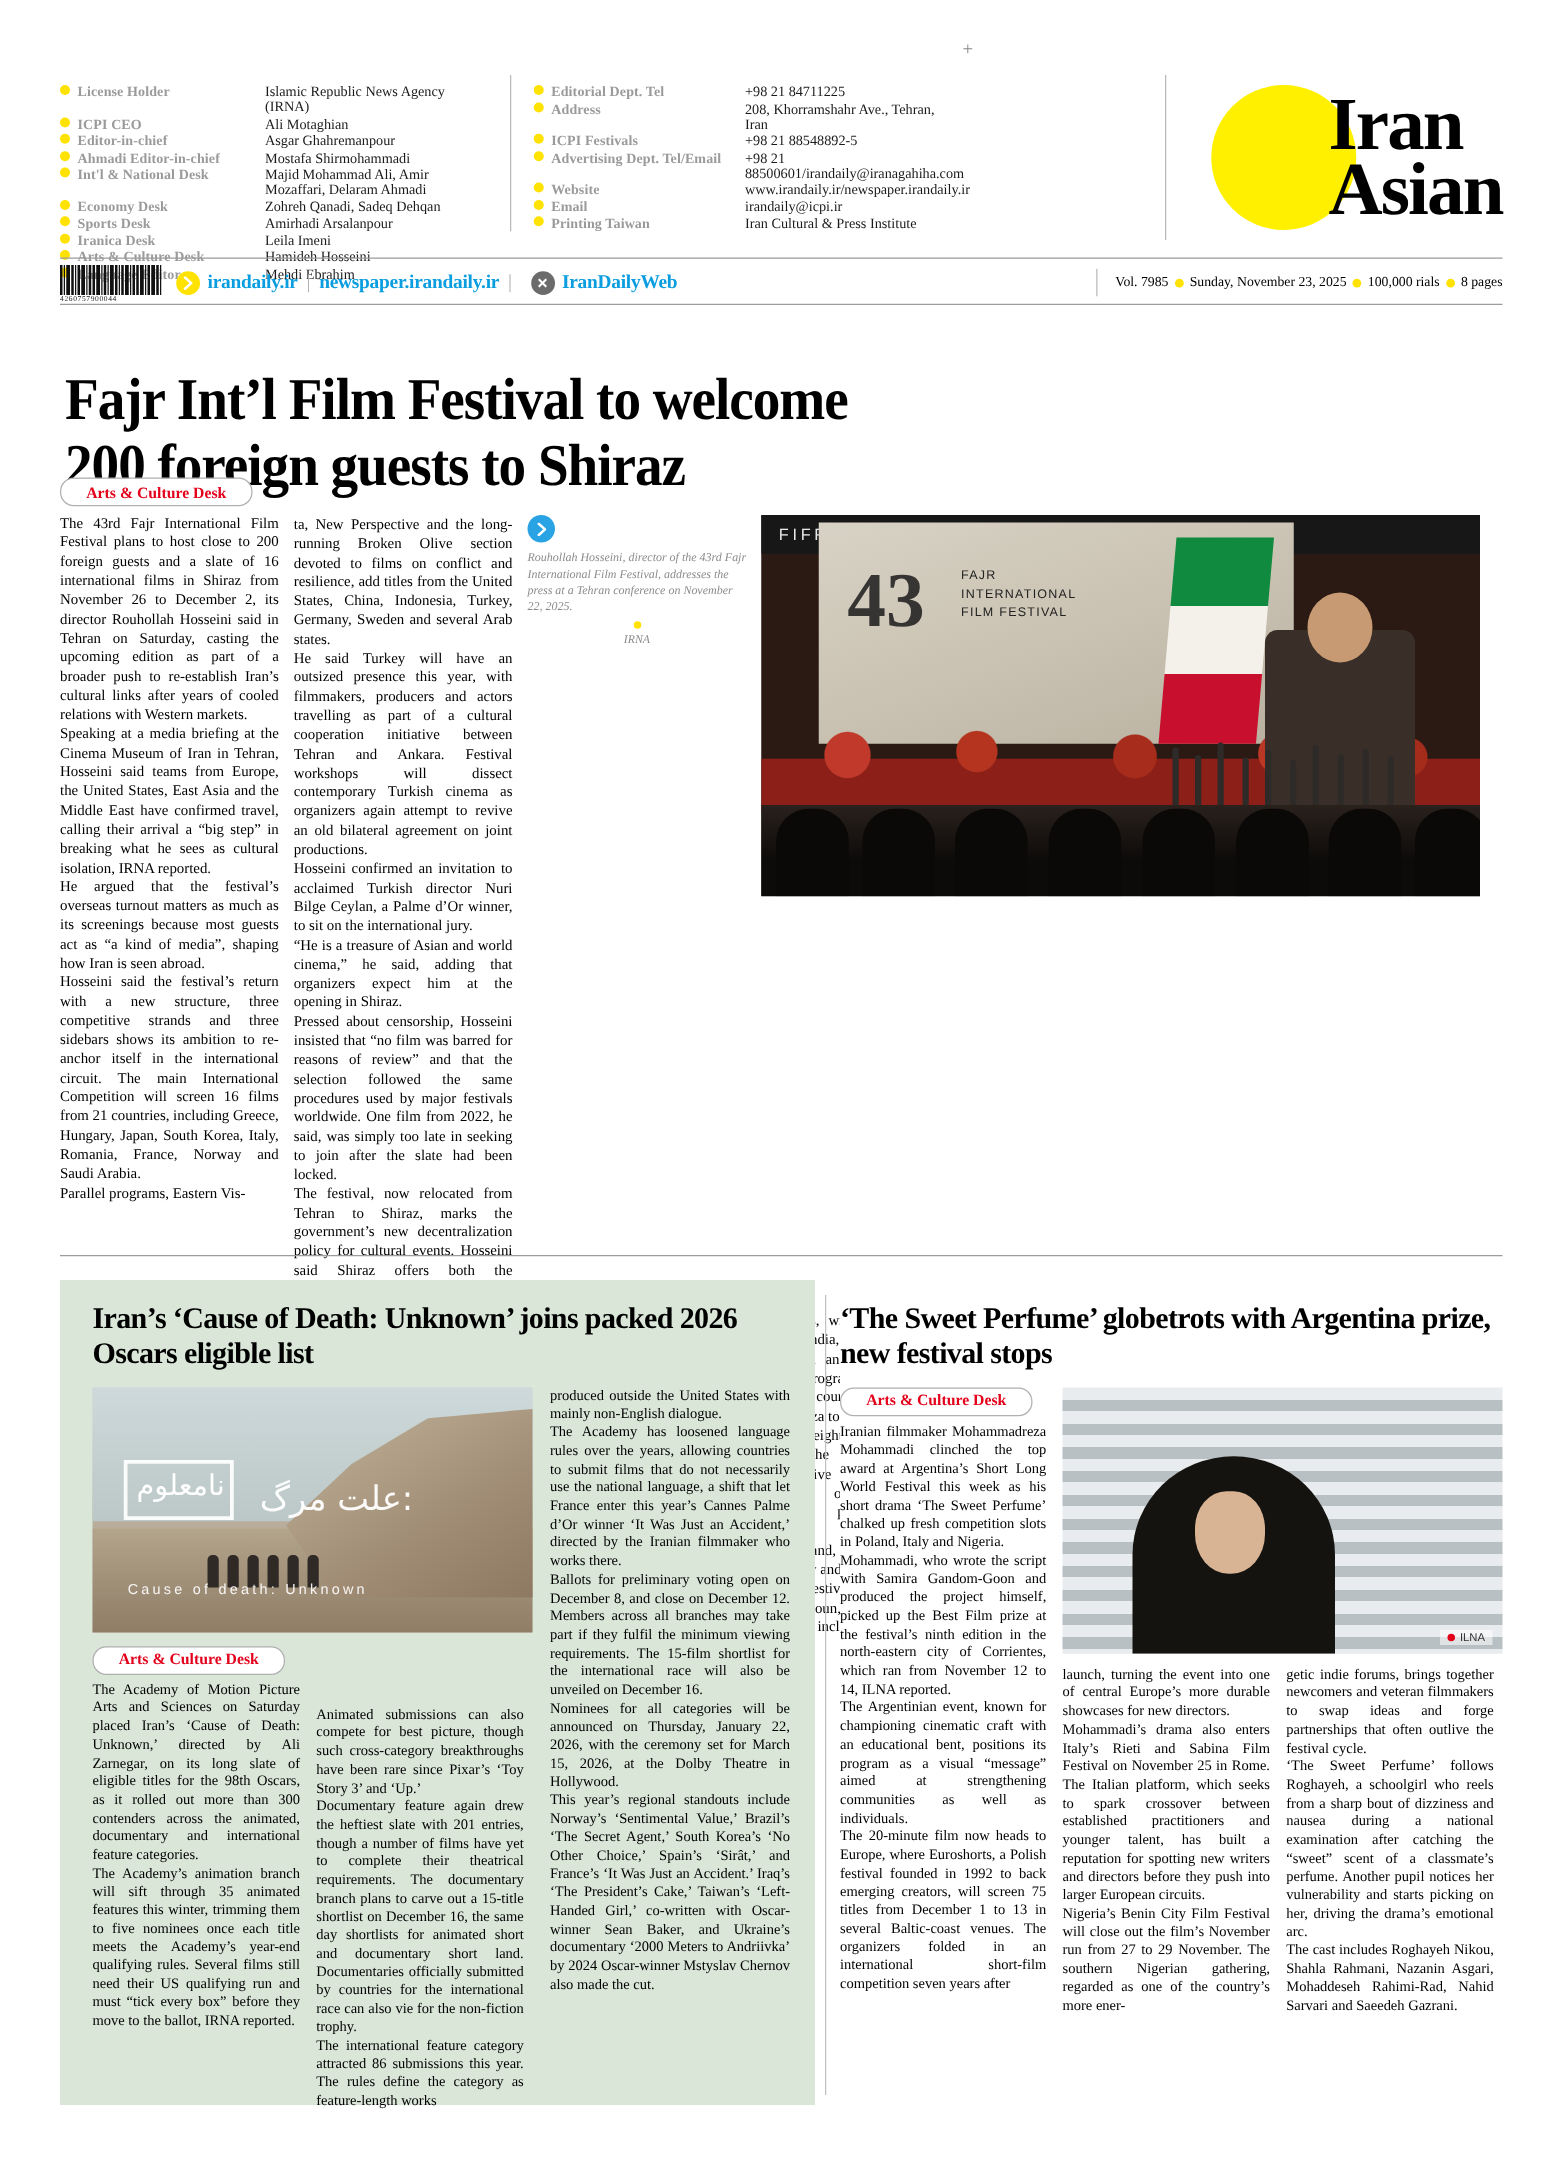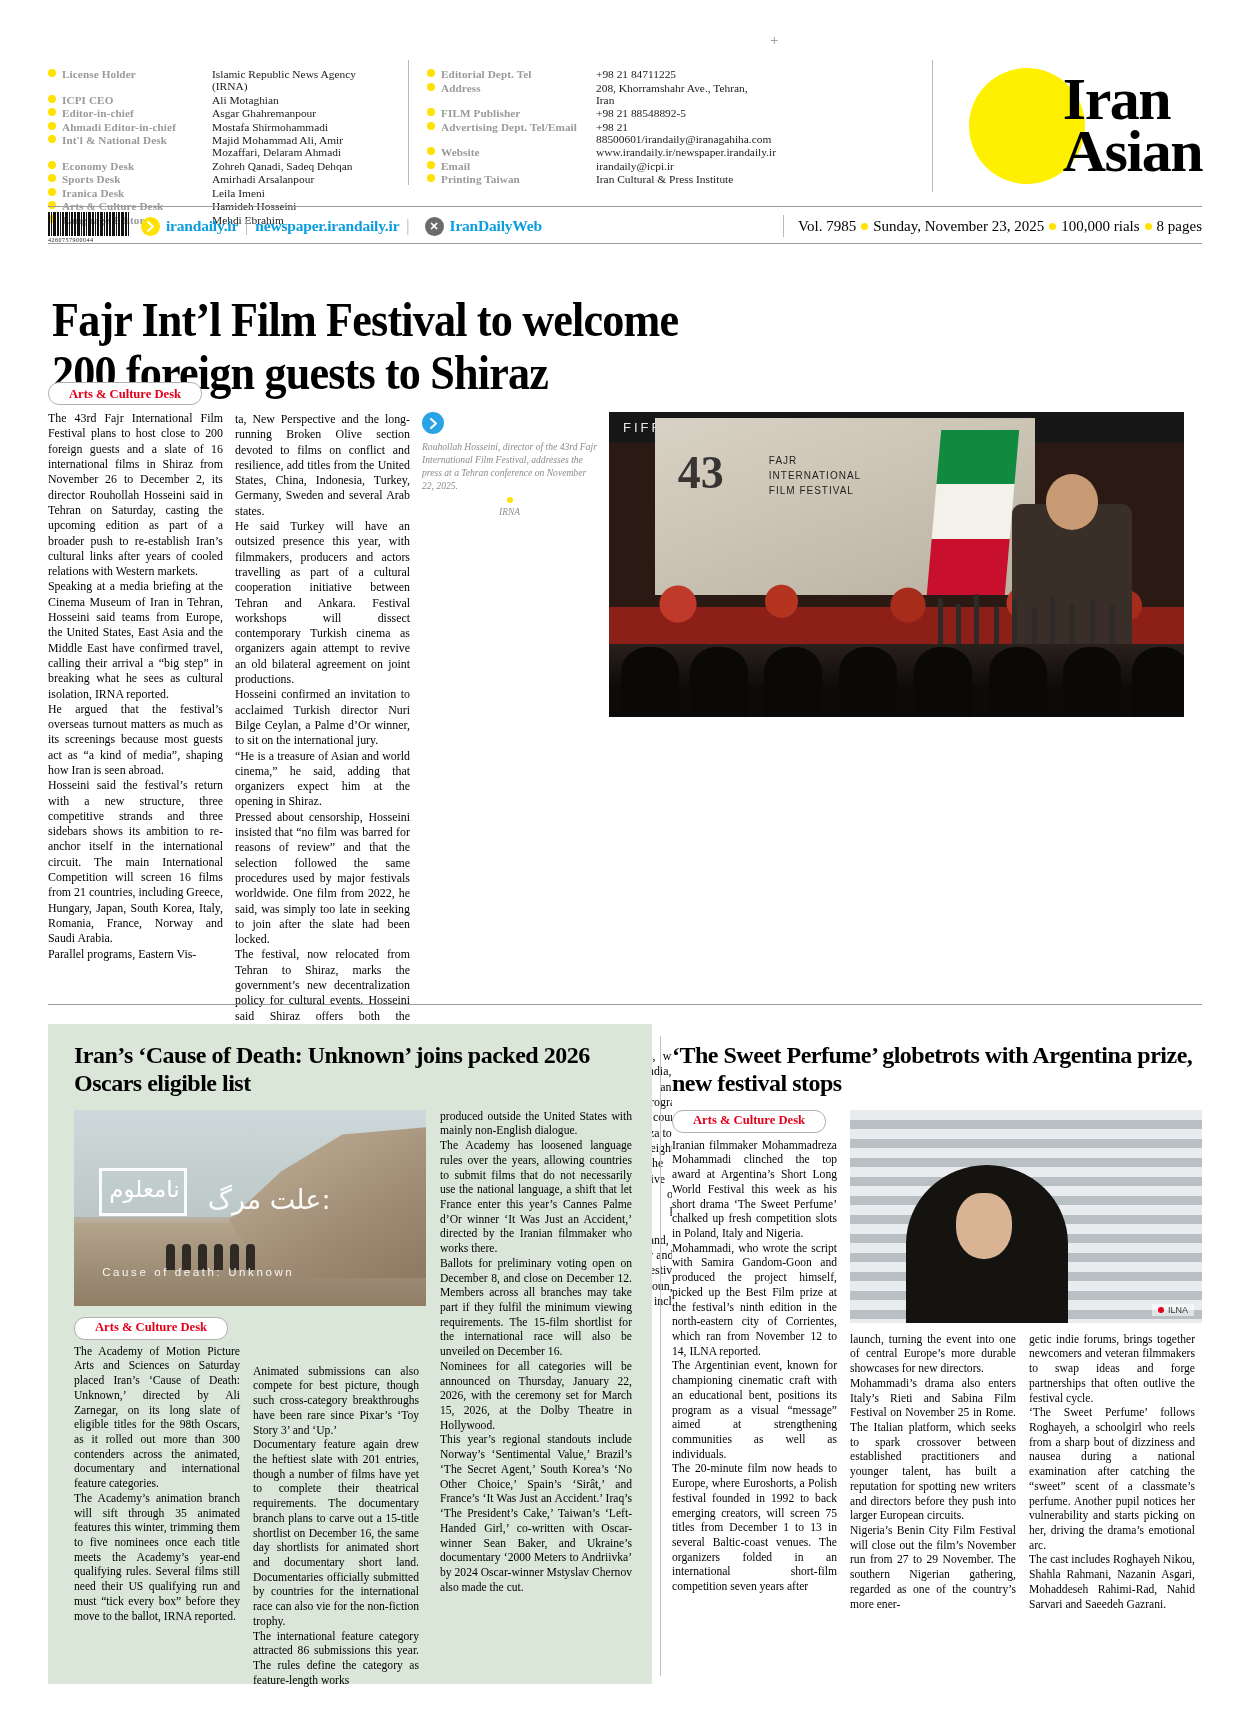--- a/index.html
+++ b/index.html
@@ -67,21 +67,21 @@
   .navlink { color:#0a9ddf; font-weight:700; font-size:15.5px; letter-spacing:-.2px; }
   .navsep { color:#b0b0b0; margin:0 7px; font-size:16px; }
   .xmark {
     width:19px; height:19px; border-radius:50%; background:#6b6b6b; color:#fff;
     display:flex; align-items:center; justify-content:center;
     font-size:11px; font-weight:700; margin:0 6px 0 8px;
     font-family:"Liberation Sans", sans-serif;
   }
   .volbox {
     margin-left:auto; display:flex; align-items:center; gap:5px;
-    font-size:15px; padding-left:14px; border-left:1px solid #b9b9b9; height:22px;
+    font-size:11px; padding-left:14px; border-left:1px solid #b9b9b9; height:22px;
   }
   .volbox .d { width:7px; height:7px; border-radius:50%; background:#ffe200; display:inline-block; }
 
   
   .headline {
     position:absolute; left:52px; top:262px; width:880px;
     font-size:47.5px; line-height:1.12; font-weight:700;
     letter-spacing:-.9px;
     font-family:"Liberation Serif", serif;
     transform:scaleX(.93); transform-origin:left top;
@@ -113,21 +113,21 @@
   
   .photo {
     width:575px; height:305px; position:relative; overflow:hidden;
     background:#2b1a14;
   }
   .ph-screen {
     position:absolute; left:8%; top:2%; width:66%; height:58%;
     background:linear-gradient(160deg,#d8d2c6 0%,#cdc6b6 40%,#b9b0a0 100%);
   }
   .ph-screen .fajr {
-    position:absolute; left:6%; top:16%; font-size:46px; color:#1b1b1b;
+    position:absolute; left:6%; top:16%; font-size:62px; color:#1b1b1b;
     font-weight:700; font-family:"Liberation Serif", serif; opacity:.85;
   }
   .ph-screen .ftxt {
     position:absolute; left:30%; top:20%; font-size:10px; color:#222;
     font-family:"Liberation Sans", sans-serif; line-height:1.5; letter-spacing:1px;
   }
   .ph-top {
     position:absolute; left:0; top:0; width:100%; height:10%;
     background:#171717; color:#e9e9e9; font-size:13px;
     font-family:"Liberation Sans", sans-serif; display:flex; align-items:center; gap:14px;
@@ -325,21 +325,21 @@
         <span class="mh-label">Editorial Dept. Tel</span>
         <span class="mh-value">+98 21 84711225</span>
       </div>
       <div class="mh-row">
         <span class="dot"></span>
         <span class="mh-label">Address</span>
         <span class="mh-value">208, Khorramshahr Ave., Tehran, Iran</span>
       </div>
       <div class="mh-row">
         <span class="dot"></span>
-        <span class="mh-label">FILM Publisher</span>
+        <span class="mh-label">ICPI Festivals</span>
         <span class="mh-value">+98 21 88548892-5</span>
       </div>
       <div class="mh-row">
         <span class="dot"></span>
         <span class="mh-label">Advertising Dept. Tel/Email</span>
         <span class="mh-value">+98 21 88500601/irandaily@iranagahiha.com</span>
       </div>
       <div class="mh-row">
         <span class="dot"></span>
         <span class="mh-label">Website</span>

